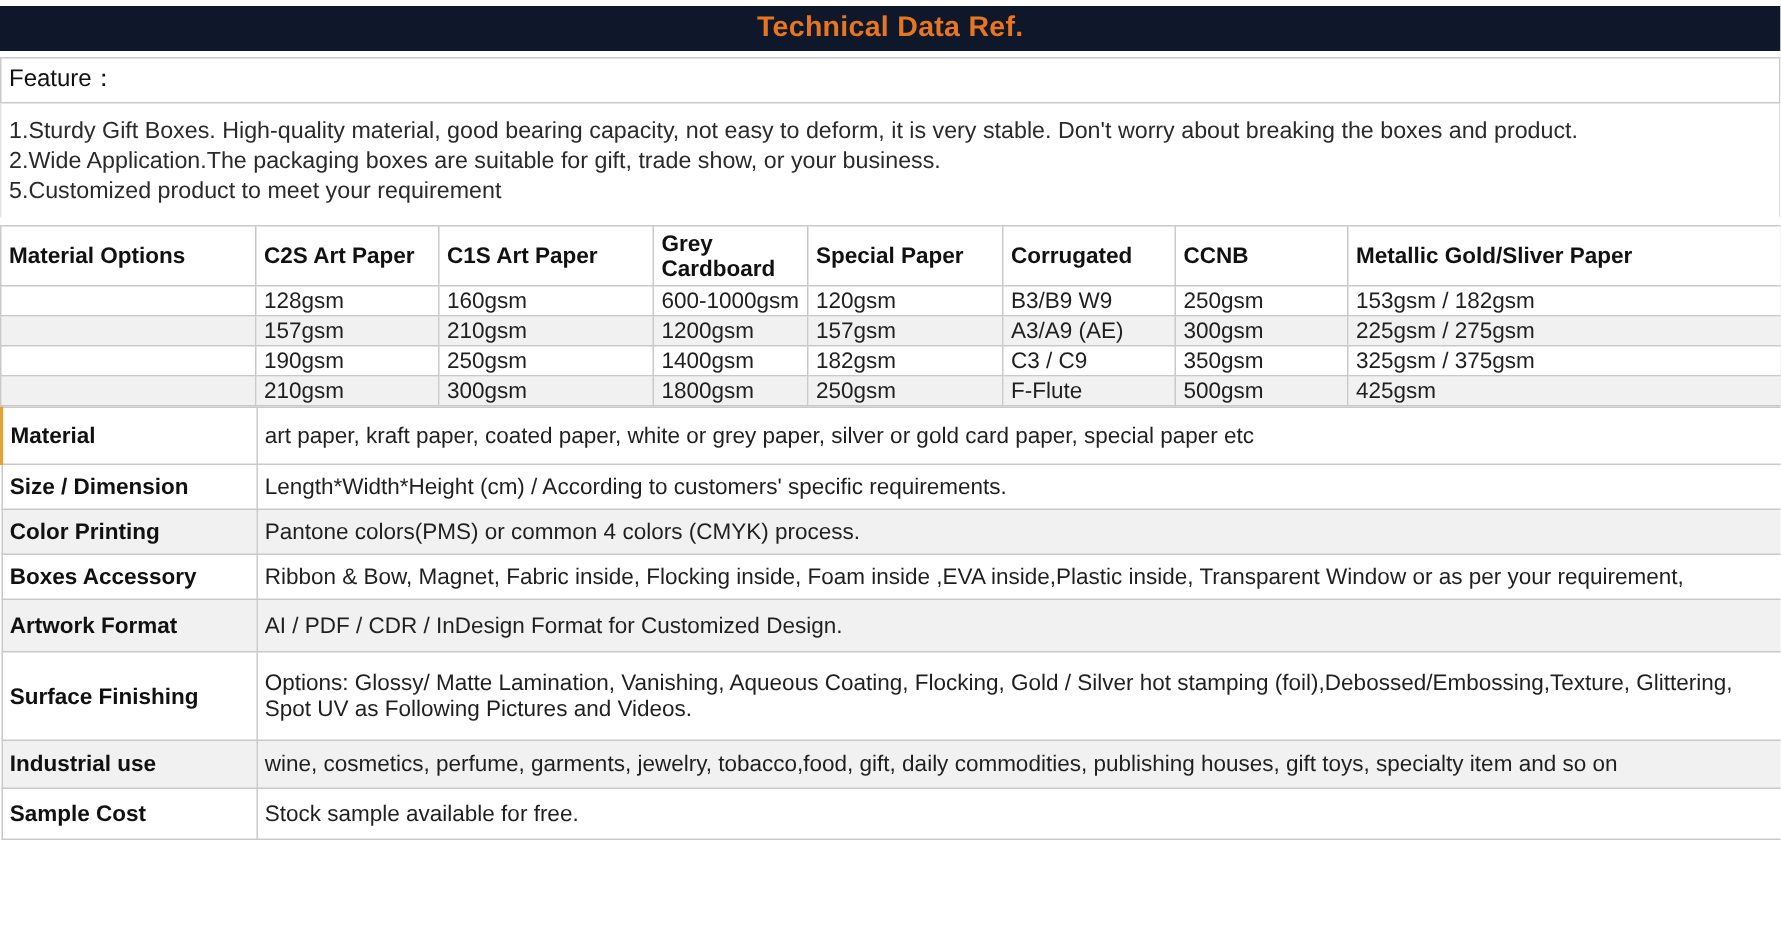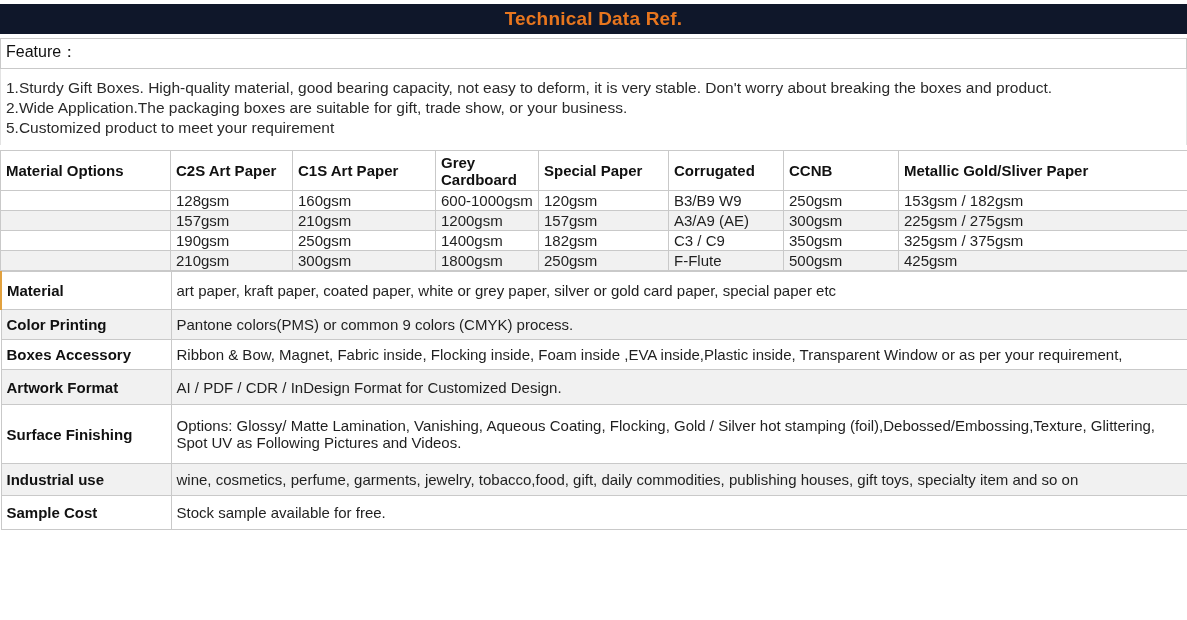--- a/index.html
+++ b/index.html
@@ -174,23 +174,27 @@
 <table class="spec-table">
   <colgroup>
       <col style="width:170px">
       <col style="width:1017px">
     </colgroup>
   <tbody>
       <tr class="row-material">
     <td class="label-cell">Material</td>
     <td class="value-cell">art paper, kraft paper, coated paper, white or grey paper, silver or gold card paper, special paper etc</td>
   </tr>
+  <tr class="row-size">
+    <td class="label-cell">Size / Dimension</td>
+    <td class="value-cell">Length*Width*Height (cm) / According to customers' specific requirements.</td>
+  </tr>
   <tr class="row-color stripe">
     <td class="label-cell">Color Printing</td>
-    <td class="value-cell">Pantone colors(PMS) or common 9 colors (CMYK) process.</td>
+    <td class="value-cell">Pantone colors(PMS) or common 4 colors (CMYK) process.</td>
   </tr>
   <tr class="row-boxes">
     <td class="label-cell">Boxes Accessory</td>
     <td class="value-cell">Ribbon &amp; Bow, Magnet, Fabric inside, Flocking inside, Foam inside ,EVA inside,Plastic inside, Transparent Window or as per your requirement,</td>
   </tr>
   <tr class="row-artwork stripe">
     <td class="label-cell">Artwork Format</td>
     <td class="value-cell">AI / PDF / CDR / InDesign Format for Customized Design.</td>
   </tr>
   <tr class="row-surface">

